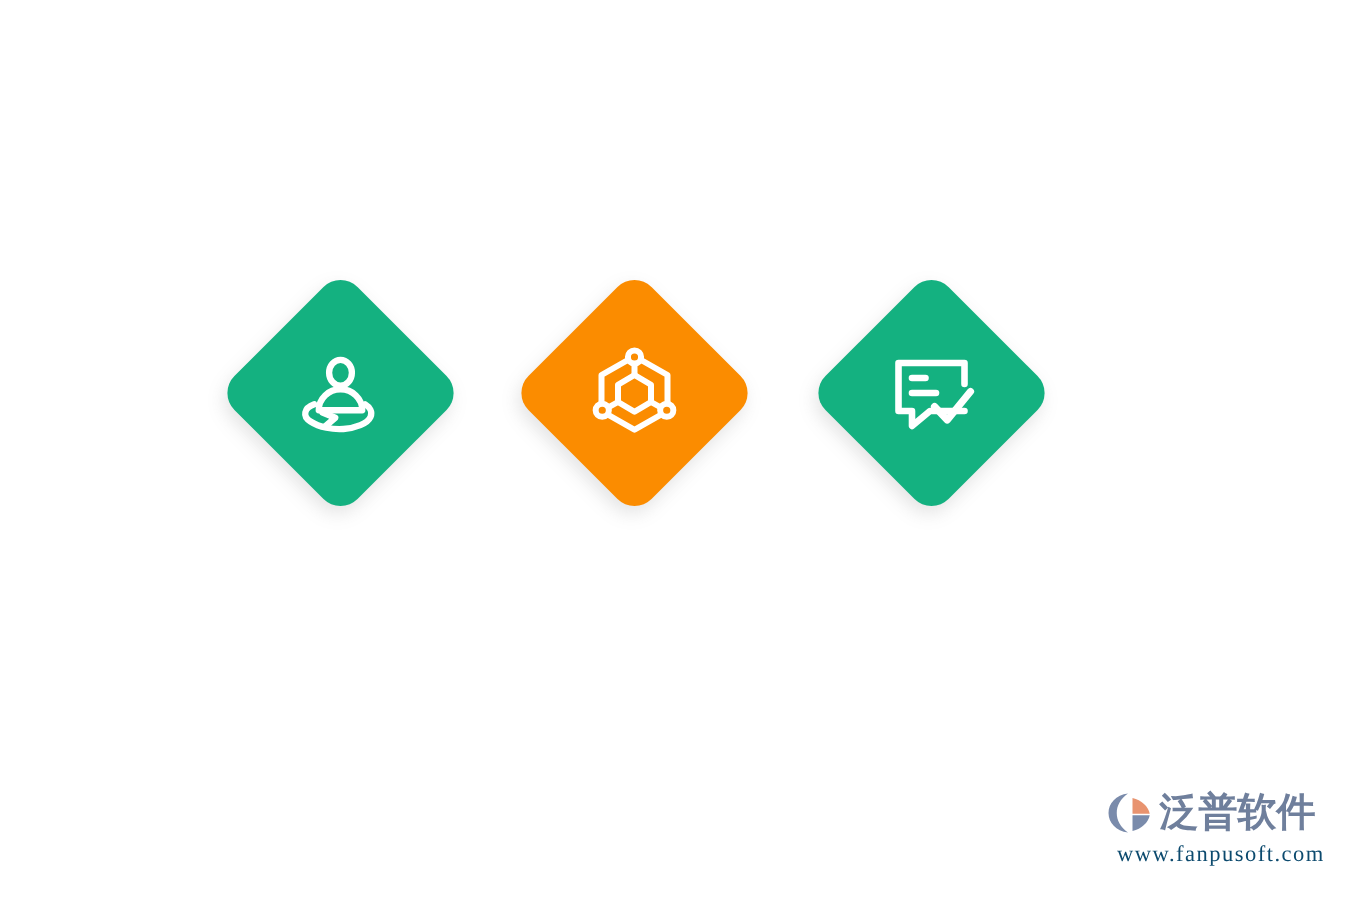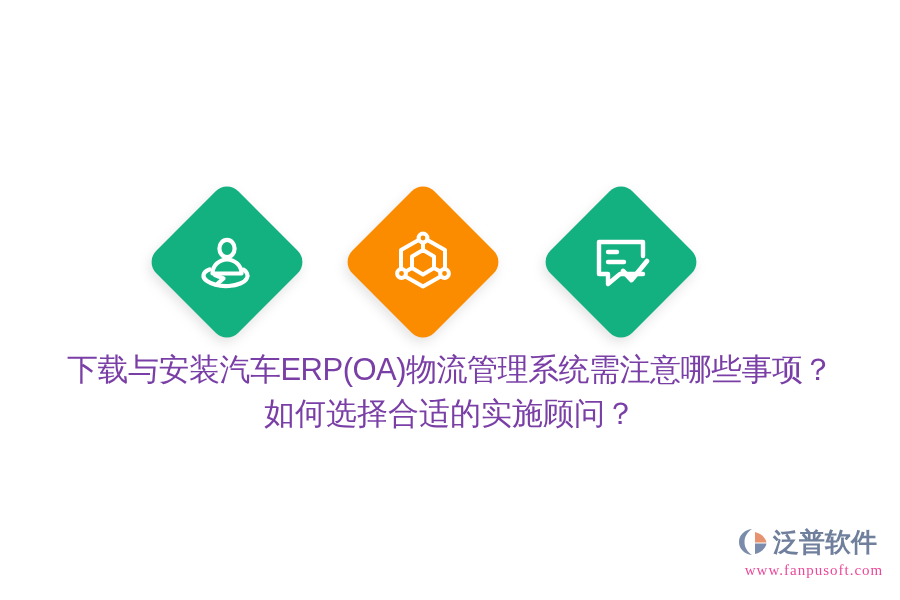--- a/index.html
+++ b/index.html
@@ -159,32 +159,28 @@
       <svg width="62" height="56" viewBox="0 0 62 56" fill="none" aria-hidden="true">
         <path d="M9 8 H53 V22 M53 40 H30 L18 50 V40 H9 V8" stroke="#ffffff" stroke-width="4.4" stroke-linejoin="round" stroke-linecap="round" fill="none"></path>
         <path d="M18 18 H27" stroke="#ffffff" stroke-width="4.4" stroke-linecap="round"></path>
         <path d="M18 28 H34" stroke="#ffffff" stroke-width="4.4" stroke-linecap="round"></path>
         <path d="M33 37 L41.5 46 L57 27" stroke="#ffffff" stroke-width="4.8" stroke-linecap="round" stroke-linejoin="round" fill="none"></path>
       </svg>
     </div>
 
   </div>
 
-  <div class="headline" style="color: rgb(122, 63, 166);">
-    <span class="line line1">下载与安装汽车ERP(OA)物流管理系统需注意哪些事项？</span>
-    <span class="line line2">如何选择合适的实施顾问？</span>
-  </div>
 
   <div class="logo">
     <div class="logo-top">
       <div class="logo-mark">
         <svg width="32" height="30" viewBox="0 0 32 30" fill="none" aria-hidden="true">
           <path d="M14 2 C6 3 1 8.5 1 15 C1 21.5 6 27 14 28 C9 24.5 6.5 20 6.5 15 C6.5 10 9 5.5 14 2 Z" fill="#7a8bab"></path>
           <path d="M17 5 C23 6.5 27.5 10.5 28.5 15.5 L17 15.5 Z" fill="#e8936f"></path>
           <path d="M28.5 16.5 C27.5 21.5 23 25.5 17 27 L17 16.5 Z" fill="#7a8bab"></path>
         </svg>
       </div>
       <div class="logo-name" style="color: rgb(111, 127, 156);">泛普软件</div>
     </div>
-    <div class="logo-url" style="color: #ec4899; text-align: center;">www.fanpusoft.com</div>
+    <div class="logo-url" style="color: #0c4a6e; text-align: center;">www.fanpusoft.com</div>
   </div>
 
 </div>
 
 </body></html>

